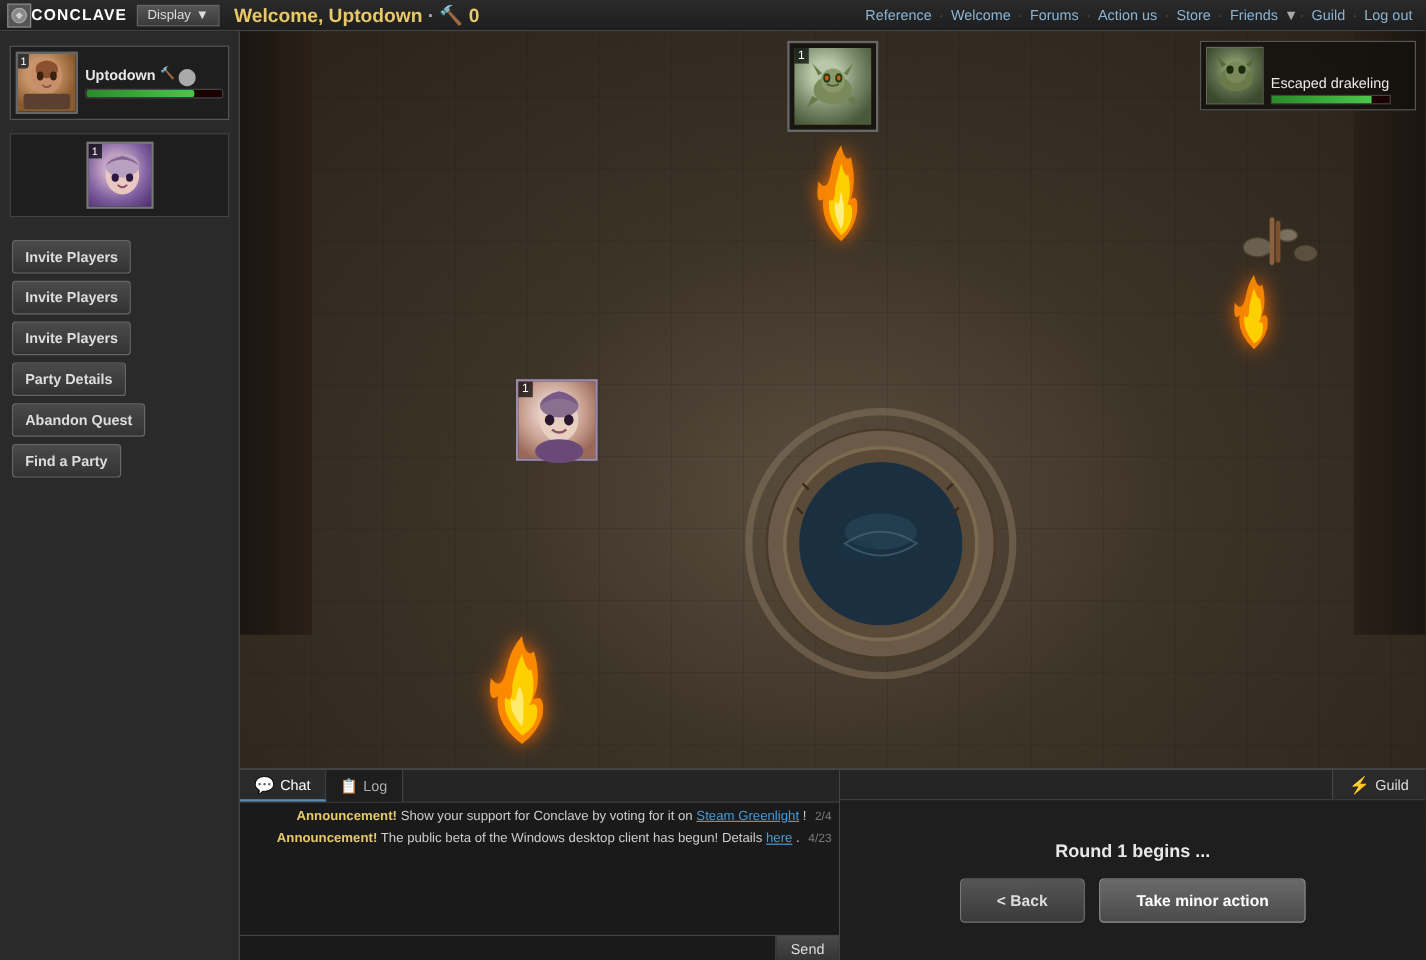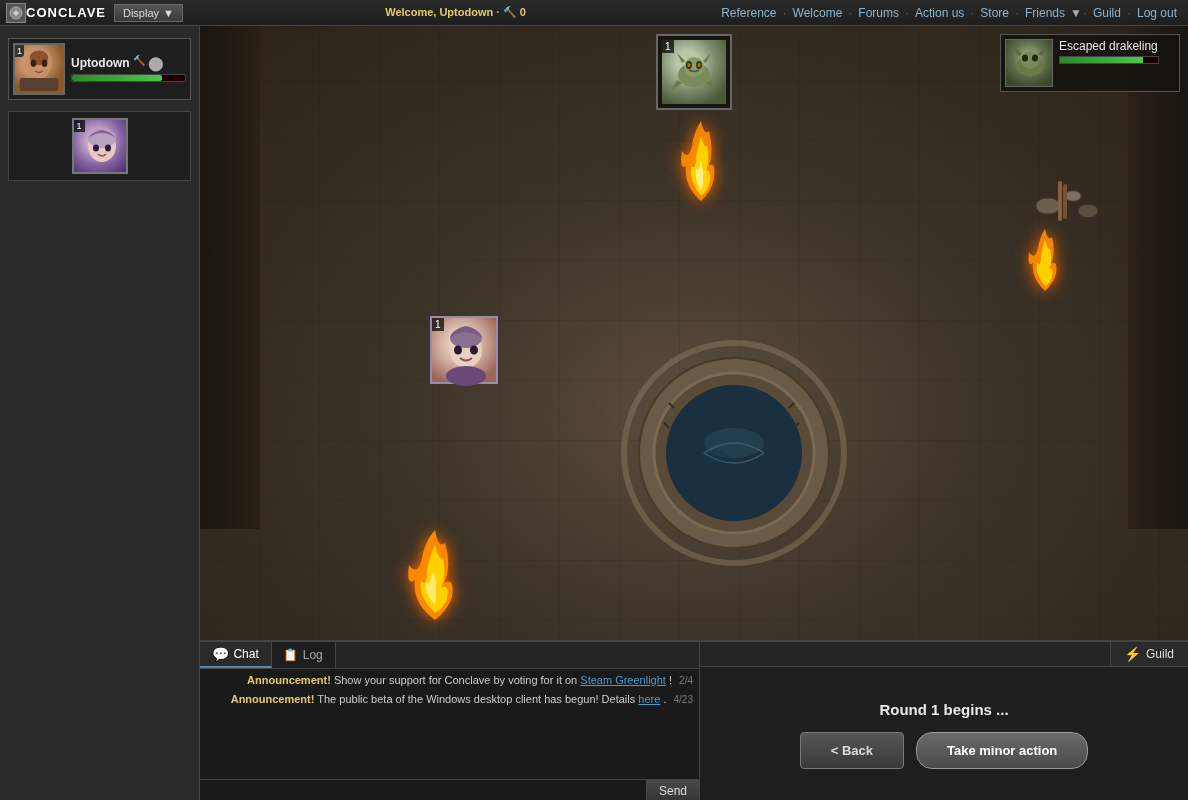--- a/index.html
+++ b/index.html
@@ -53,23 +53,22 @@
       font-size: 11px;
       padding: 2px 8px;
       cursor: pointer;
       display: flex;
       align-items: flex-end;
       gap: 4px;
       margin-right: 12px;
     }
     #topnav .welcome {
       flex: 1;
-      text-align: center;
       color: #bbb;
-      font-size: 11px;
+      font-size: 16px;
     }
     #topnav .welcome span {
       color: #e8c96a;
       font-weight: bold;
     }
     #topnav .nav-links {
       display: flex;
       align-items: center;
       gap: 0;
       font-size: 12px;
@@ -264,21 +263,21 @@
 
     
     .enemy-card {
       position: absolute;
       top: 8px;
       right: 8px;
       background: rgba(20,18,14,0.85);
       border: 1px solid #555;
       padding: 4px;
       display: flex;
-      align-items: flex-start;
+      align-items: flex-end;
       gap: 6px;
       min-width: 180px;
     }
     .enemy-avatar {
       width: 48px;
       height: 48px;
       background: #2a2218;
       border: 1px solid #666;
       flex-shrink: 0;
     }
@@ -528,21 +527,20 @@
       color: #ddd;
       font-size: 13px;
       padding: 10px 30px;
       cursor: pointer;
       font-weight: bold;
     }
     .action-btn.primary {
       background: linear-gradient(to bottom, #6a6a6a, #4a4a4a);
       border-color: #999;
       color: #fff;
-      border-radius: 16px;
     }
 
     
     .stone-overlay {
       position: absolute;
       top: 0; left: 0; right: 0; bottom: 0;
       pointer-events: none;
       background: 
         repeating-linear-gradient(
           45deg,
@@ -658,20 +656,28 @@
               <ellipse cx="22" cy="28" rx="3" ry="3.5" fill="#2a1840"></ellipse>
               <ellipse cx="34" cy="28" rx="3" ry="3.5" fill="#2a1840"></ellipse>
               <path d="M24 34 Q28 38 32 34" stroke="#8a5060" stroke-width="1.5" fill="none"></path>
               <path d="M14 18 Q28 8 42 18 Q38 12 28 10 Q18 12 14 18Z" fill="#8a6090"></path>
             </svg>
           </div>
         </div>
       </div>
     </div>
 
+    <div class="sidebar-section">
+      <button class="sidebar-btn">Invite Players</button>
+      <button class="sidebar-btn">Invite Players</button>
+      <button class="sidebar-btn">Invite Players</button>
+      <button class="sidebar-btn">Party Details</button>
+      <button class="sidebar-btn">Abandon Quest</button>
+      <button class="sidebar-btn">Find a Party</button>
+    </div>
   </div>
 
   <div id="game-area">
     <div class="game-canvas">
       <div class="stone-overlay"></div>
 
       <div class="wall-left"></div>
       <div class="wall-right"></div>
 
       <div class="dragon-card">

